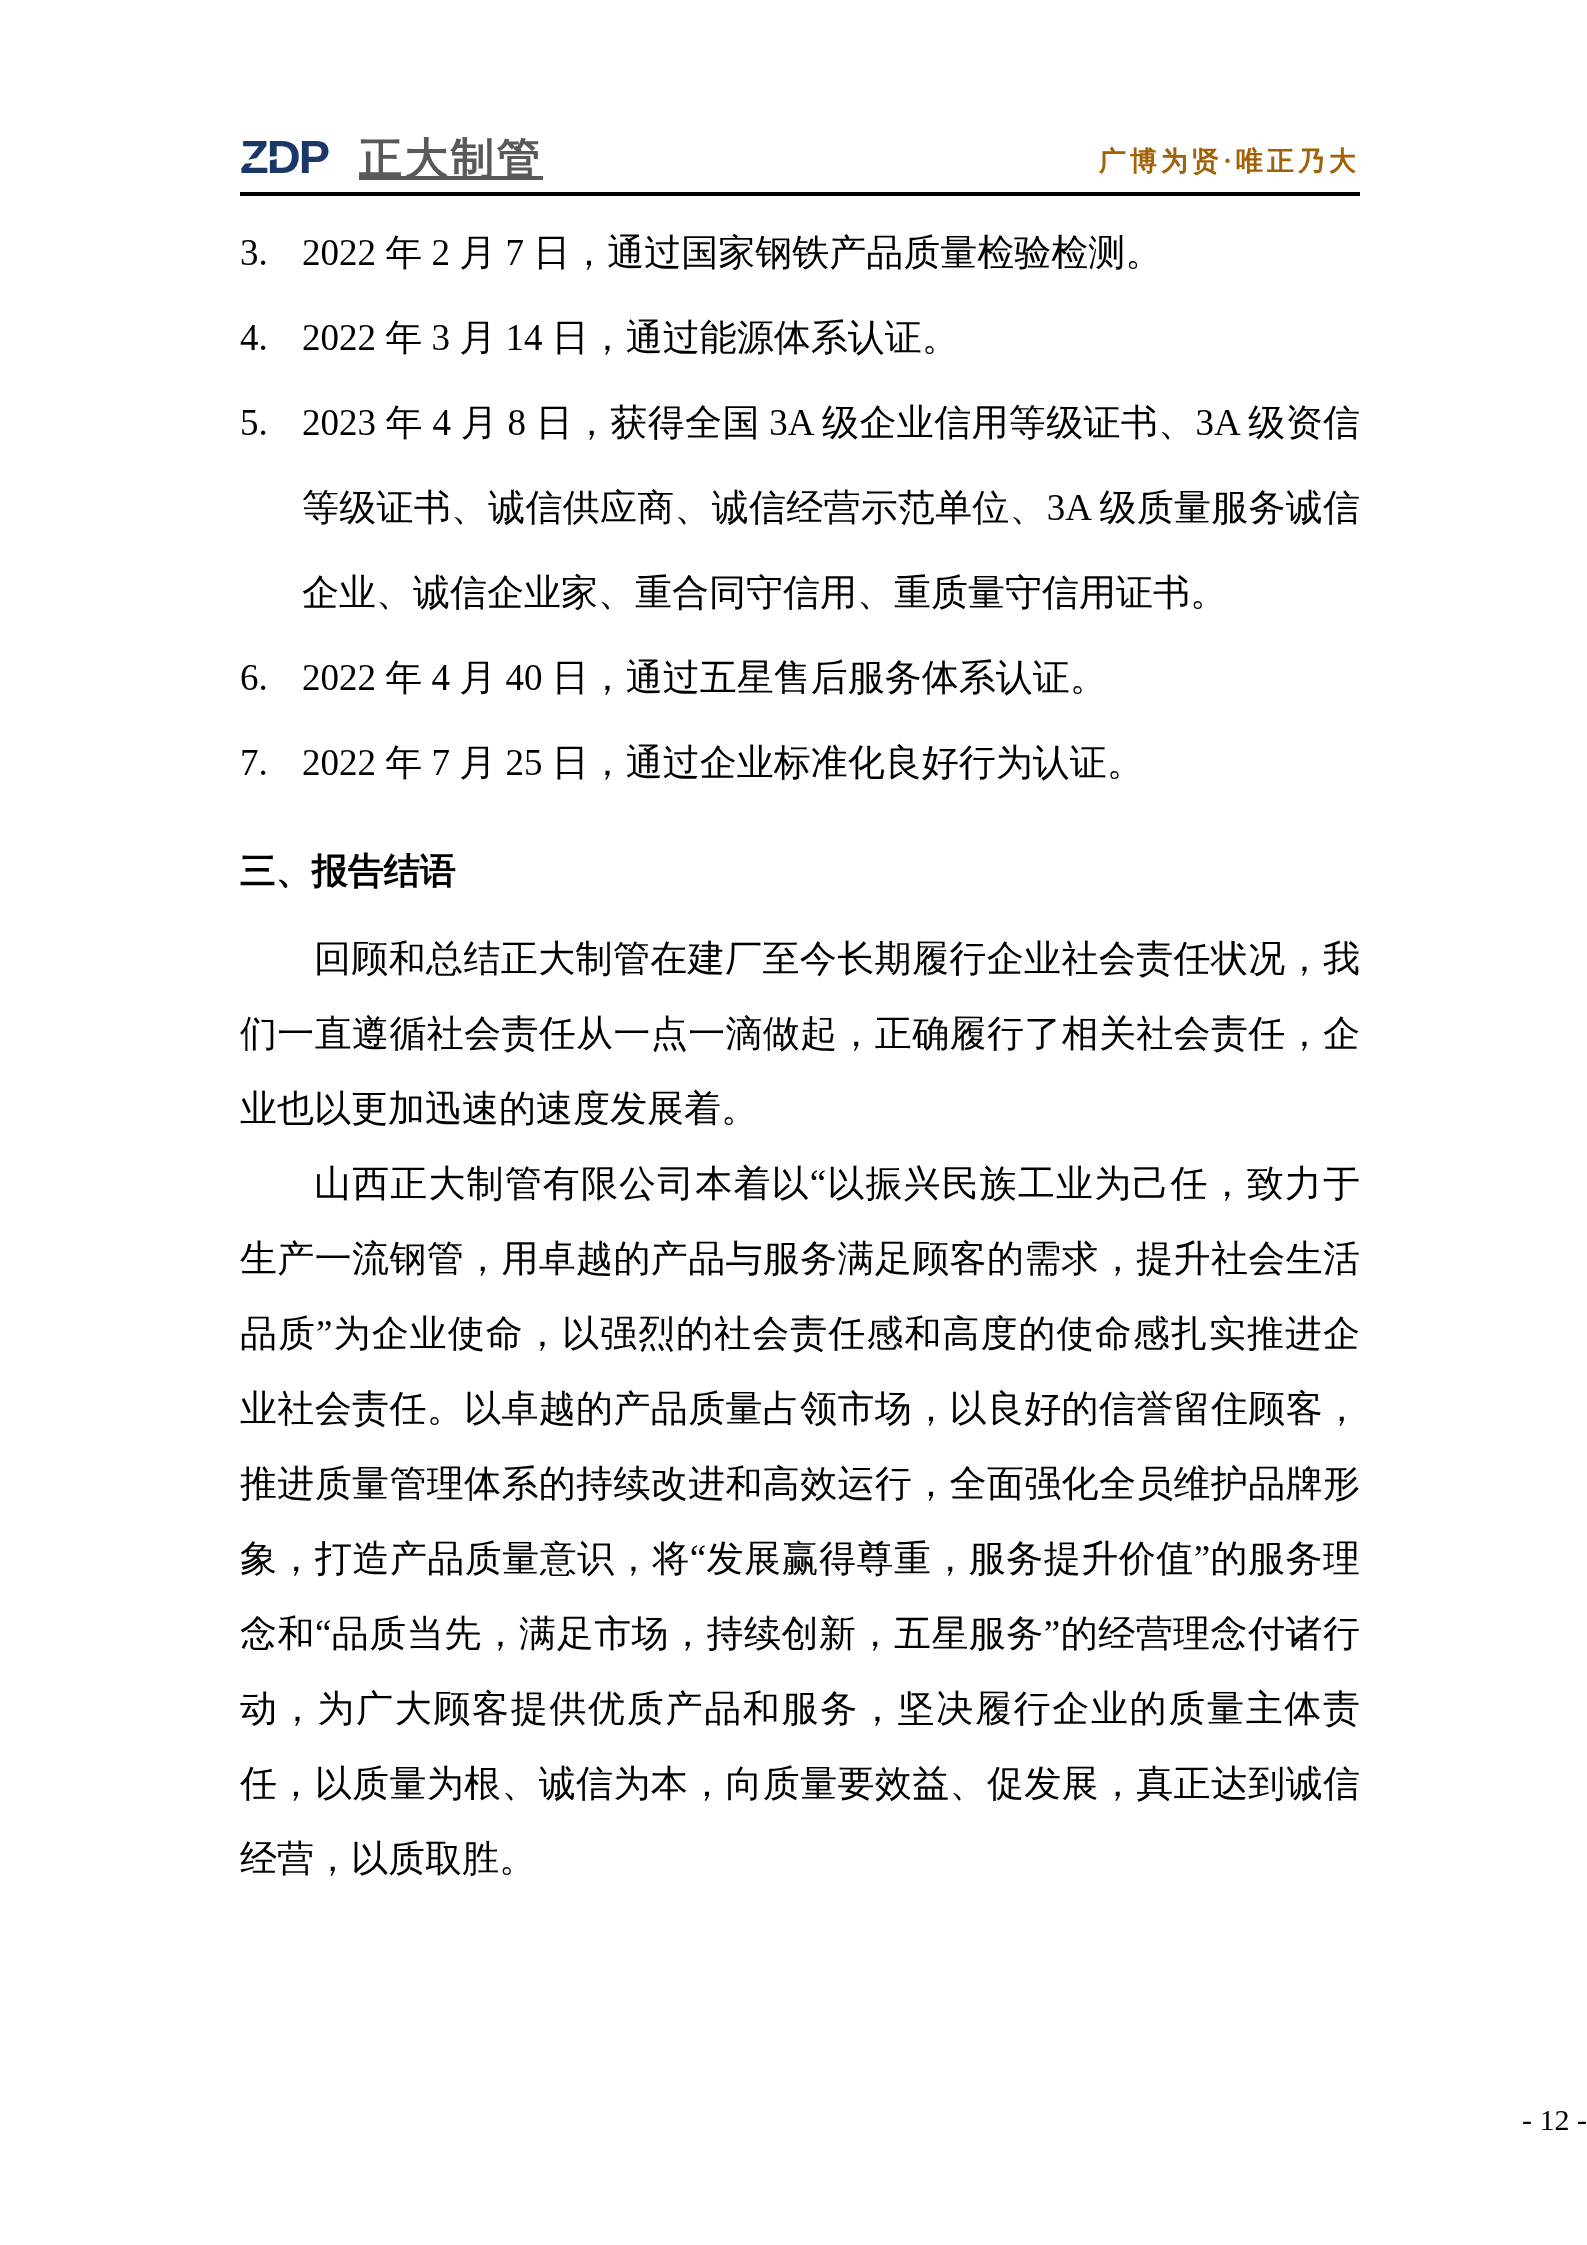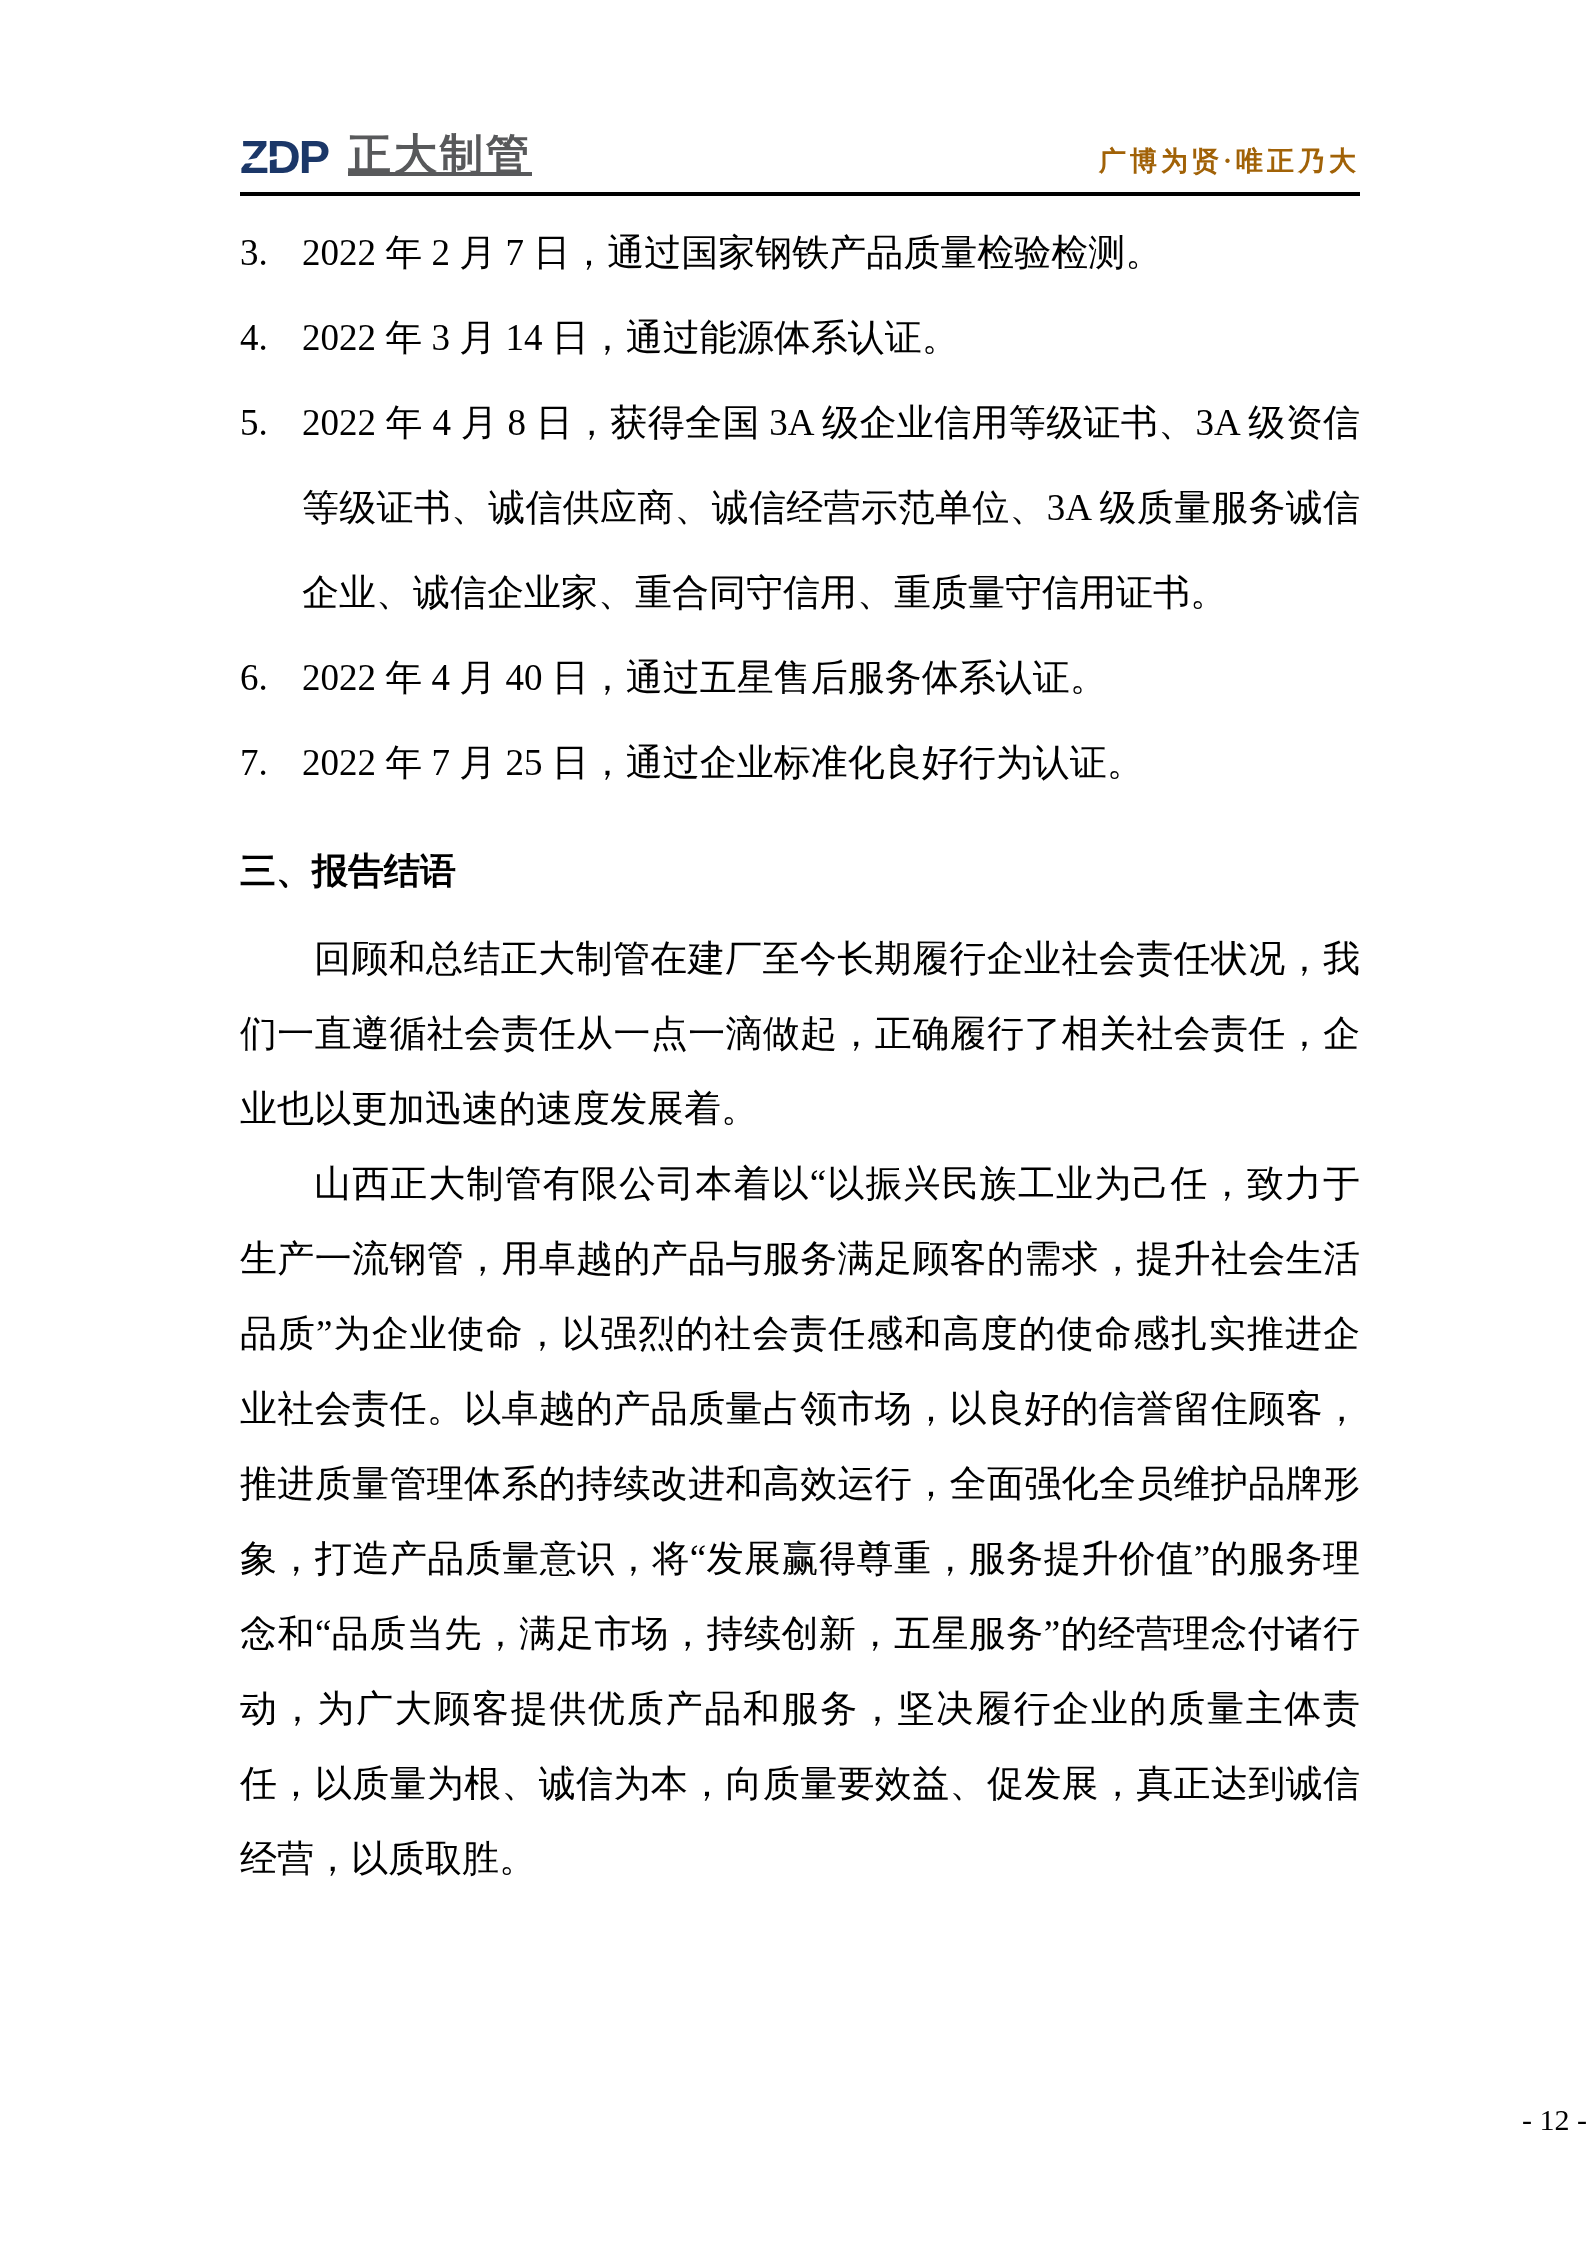--- a/index.html
+++ b/index.html
@@ -21,21 +21,22 @@
 
   
   .header {
     display: flex;
     justify-content: space-between;
     align-items: flex-end;
     height: 54px;
   }
   .logo {
     display: flex;
-    gap: 20px;
+    align-items: flex-end;
+    gap: 31px;
   }
   .logo-zdp {
     position: relative;
     font-family: "Liberation Sans", "DejaVu Sans", sans-serif;
     font-weight: 900;
     font-size: 47px;
     line-height: 1;
     letter-spacing: -2px;
     color: #1b3768;
   }
@@ -140,21 +141,21 @@
       <div class="li">
         <span class="num">3.</span>
         <span class="txt">2022 年 2 月 7 日，通过国家钢铁产品质量检验检测。</span>
       </div>
       <div class="li">
         <span class="num">4.</span>
         <span class="txt">2022 年 3 月 14 日，通过能源体系认证。</span>
       </div>
       <div class="li">
         <span class="num">5.</span>
-        <span class="txt">2022 年 4 月 8 日，获得全国 3A 级企业信用等级证书、3A 级资信等级证书、诚信供应商、诚信经营示范单位、3A 级质量服务诚信企业、诚信企业家、重合同守信用、重质量守信用证书。</span>
+        <span class="txt">2023 年 4 月 8 日，获得全国 3A 级企业信用等级证书、3A 级资信等级证书、诚信供应商、诚信经营示范单位、3A 级质量服务诚信企业、诚信企业家、重合同守信用、重质量守信用证书。</span>
       </div>
       <div class="li">
         <span class="num">6.</span>
         <span class="txt">2022 年 4 月 40 日，通过五星售后服务体系认证。</span>
       </div>
       <div class="li">
         <span class="num">7.</span>
         <span class="txt">2022 年 7 月 25 日，通过企业标准化良好行为认证。</span>
       </div>
     </div>

